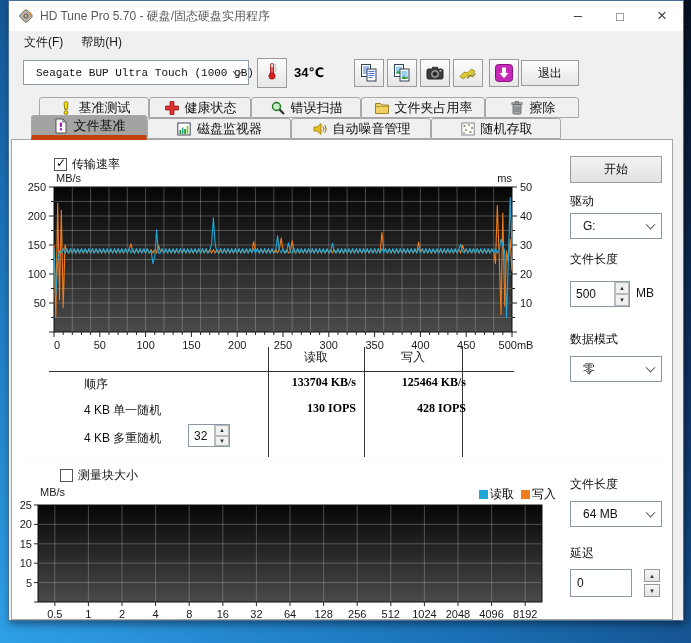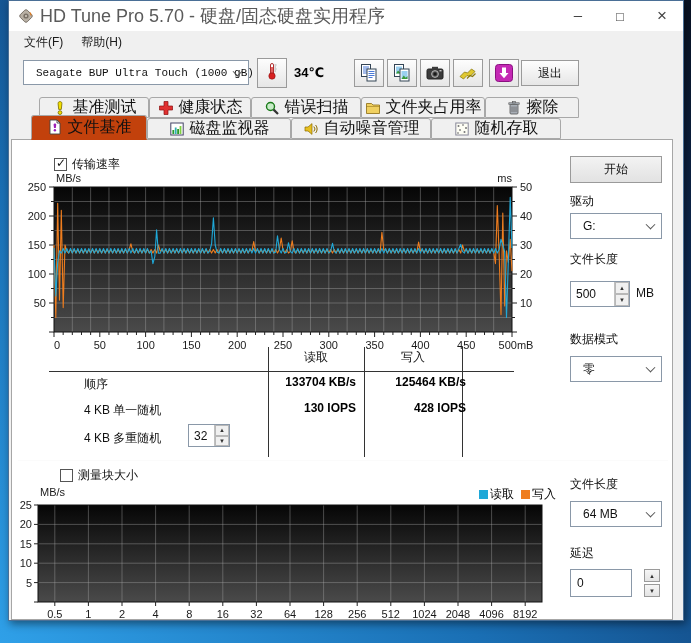--- a/index.html
+++ b/index.html
@@ -4,21 +4,21 @@
 <style>
   *{margin:0;padding:0;box-sizing:border-box}
   html,body{width:691px;height:643px;overflow:hidden;font-family:"Liberation Sans","DejaVu Sans",sans-serif;-webkit-font-smoothing:antialiased}
   .desktop{position:absolute;inset:0;width:691px;height:643px;
     background:linear-gradient(to top right,#2fa0e8 0%,#1a6fb4 35%,#0f3468 70%,#081224 100%)}
   .window{position:absolute;left:8px;top:0;width:676px;height:621px;background:#f0f0f0;
     border:1px solid #4a6f96;box-shadow:2px 3px 8px rgba(0,0,0,.45)}
   
   .titlebar{position:absolute;left:0;top:0;width:100%;height:30px;background:#ffffff;display:flex;align-items:center}
   .appicon{margin:0 6px 0 9px;width:16px;height:16px;flex:0 0 auto}
-  .wtitle{font-size:18px;color:#5a5a5a;white-space:nowrap}
+  .wtitle{font-size:12px;color:#5a5a5a;white-space:nowrap}
   .caps{margin-left:auto;display:flex;height:100%}
   .capbtn{width:42px;height:100%;border:none;background:transparent;color:#444;font-size:13px;display:flex;align-items:center;justify-content:center;cursor:pointer;font-family:inherit}
   .capbtn.min::after{content:"–";font-size:15px;margin-top:-4px}
   .capbtn.max::after{content:"□";font-size:13px}
   .capbtn.cls::after{content:"×";font-size:17px}
   
   .menubar{position:absolute;left:0;top:30px;width:100%;height:22px;background:#f0f0f0;display:flex;align-items:center;padding-left:6px}
   .mi{font-size:12px;color:#1a1a1a;padding:2px 9px;cursor:pointer}
   
   .toolbar{position:absolute;left:0;top:52px;width:100%;height:42px;background:#f0f0f0}
@@ -28,44 +28,44 @@
   .tbtn{position:absolute;background:linear-gradient(#fdfdfd,#e6e6e6);border:1px solid #9a9a9a;display:flex;align-items:center;justify-content:center;cursor:pointer}
   .thermo{left:248px;top:5px;width:30px;height:30px}
   .temp{position:absolute;left:285px;top:12px;font-size:13px;font-weight:bold;color:#000}
   .ib1{left:345px}.ib2{left:378px}.ib3{left:411px}.ib4{left:444px}.ib5{left:480px}
   .iconbtn{top:6px;width:30px;height:28px}
   .exitbtn{left:512px;top:7px;width:58px;height:26px;font-size:12px;color:#111}
   
   .tabrow{position:absolute;display:flex}
   .row1{left:30px;top:96px;height:21px}
   .row2{left:22px;top:117px;height:21px}
-  .tab{display:flex;align-items:center;justify-content:center;gap:5px;font-size:16px;color:#111;background:#f0f0f0;
+  .tab{display:flex;align-items:center;justify-content:center;gap:5px;font-size:13px;color:#111;background:#f0f0f0;
     border:1px solid #a8a8a8;border-radius:3px 3px 0 0;height:100%;cursor:pointer;white-space:nowrap}
-  .tab.active{background:#c2410c;height:25px;margin-top:-3px;border-bottom:2px solid #c2410c;z-index:6;position:relative}
+  .tab.active{background:#a3a3a3;height:25px;margin-top:-3px;border-bottom:5px solid #c2410c;z-index:6;position:relative}
   .tico{width:16px;height:16px;flex:0 0 auto}
   
   .panel{position:absolute;left:2px;top:138px;width:662px;height:481px;background:#fff;border:1px solid #a6a6a6;z-index:2}
   .cb{position:absolute;display:flex;align-items:center;gap:5px;font-size:12px;color:#111;cursor:pointer}
   .cb .box{width:13px;height:13px;background:#fff;border:1px solid #555;position:relative;flex:0 0 auto}
   .cb.checked .box::after{content:"✓";position:absolute;left:1px;top:-3px;font-size:12px;font-weight:bold;color:#111}
   .cb1{left:42px;top:16px}
   .cb2{left:48px;top:327px}
   .chartbox{position:absolute}
   #chart1{left:12px;top:30px;width:530px;height:185px}
   #chart2{left:0px;top:342px;width:560px;height:137px}
   svg text.ax{font-size:11px;fill:#1a1a1a;font-family:"Liberation Sans","DejaVu Sans",sans-serif}
   
   .vdiv{position:absolute;width:1px;background:#333;top:207px;height:110px}
   .v1{left:256px}.v2{left:352px}.v3{left:450px}
   .hline{position:absolute;left:37px;top:231px;width:465px;height:1px;background:#333}
   .thead{position:absolute;top:209px;font-size:12px;color:#111;text-align:center}
   .th1{left:257px;width:94px}.th2{left:353px;width:96px}
   .rlabel{position:absolute;left:72px;font-size:12px;color:#111}
   .rl1{top:236px}.rl2{top:262px}.rl3{top:290px}
-  .val{position:absolute;font-family:Liberation Sans, sans-serif;font-weight:bold;font-size:12px;color:#000;text-align:right}
+  .val{position:absolute;font-family:Liberation Serif, serif;font-weight:bold;font-size:12px;color:#000;text-align:right}
   .vr1{left:258px;width:86px}.vw1{left:364px;width:90px}
   .y1{top:235px}.y2{top:261px}
   .sep{position:absolute;left:6px;top:320px;width:650px;height:1px;background:#d8d8d8;border-bottom:1px solid #fbfbfb}
   
   .spin{position:absolute;display:flex;border:1px solid #8a98a8;background:#fff}
   .spin .stext{display:flex;align-items:center;padding-left:5px;font-size:12px;color:#111;flex:1}
   .spin .sbtns{display:flex;flex-direction:column;width:15px;border-left:1px solid #c0c0c0}
   .sarr{flex:1;background:#f0f0f0;border:1px solid #b8b8b8;display:flex;align-items:center;justify-content:center;cursor:pointer}
   .sarr.up::after{content:"▲";font-size:6px;color:#333}
   .sarr.dn::after{content:"▼";font-size:6px;color:#333}

